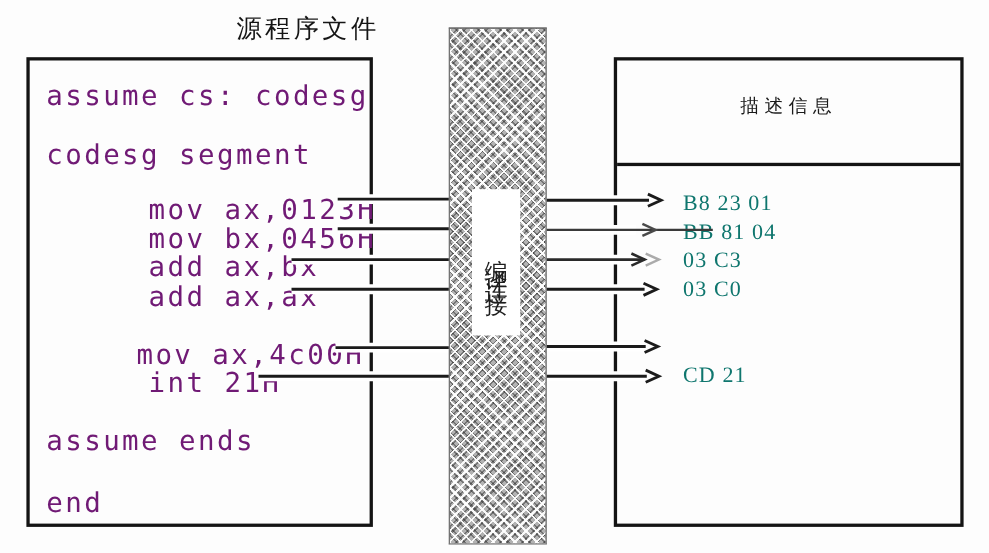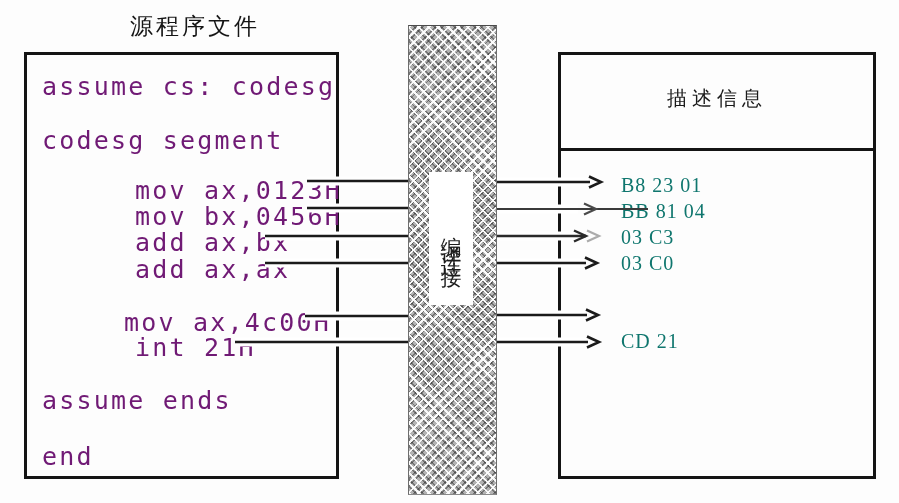--- a/index.html
+++ b/index.html
@@ -3,33 +3,33 @@
 <meta charset="utf-8">
 <style>
   * { margin:0; padding:0; box-sizing:border-box; }
   html,body { background:#ffffff; }
   #stage {
     position:relative; width:899px; height:503px;
     background:#fdfdfd; overflow:hidden;
     font-family:"Liberation Serif","DejaVu Serif",serif;
   }
   .title {
-    position:absolute; width:300px; text-align:center;
+    position:absolute; width:300px; text-align:right;
     font-size:23px; letter-spacing:3px; color:#151515;
     font-family:"Liberation Serif","DejaVu Serif",serif;
   }
   .box {
     position:absolute; border:3px solid #141414; background:transparent;
   }
   .divider {
     position:absolute; left:0; right:0; border-top:3px solid #141414;
   }
   .desc-header {
     position:absolute; left:0; right:0; top:30px; text-align:center;
-    font-size:20px; letter-spacing:5px; color:#1a1a1a;
+    font-size:17px; letter-spacing:5px; color:#1a1a1a;
   }
   .src {
     position:absolute;
     font-family:"DejaVu Sans Mono","Liberation Mono",monospace;
     font-size:25px; letter-spacing:2.2px; color:#701a75; white-space:pre;
   }
   .mc {
     position:absolute; left:621px;
     font-family:"Liberation Serif","DejaVu Serif",serif;
     font-size:20px; letter-spacing:1px; color:#0f766e; white-space:pre;

